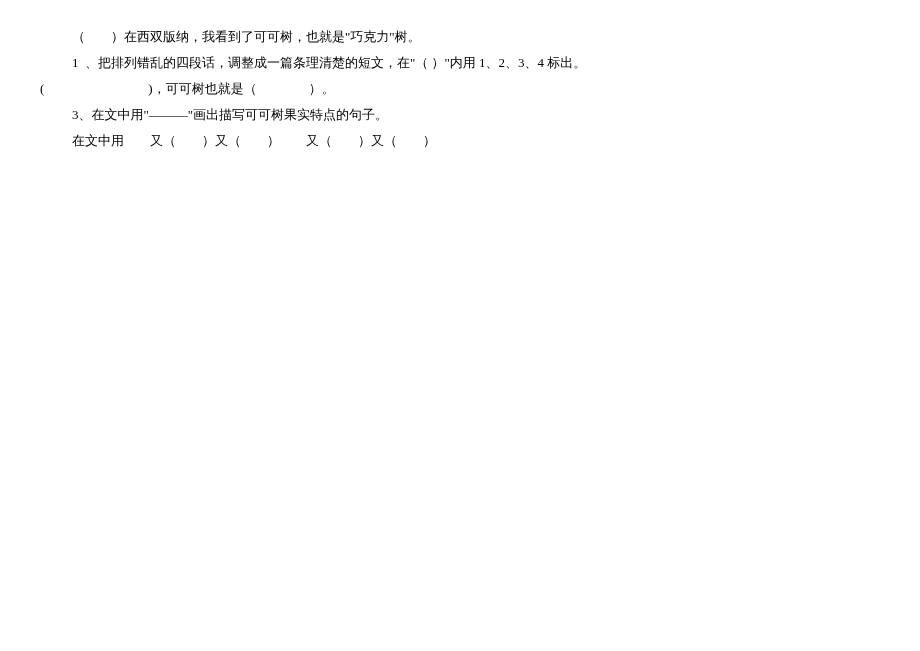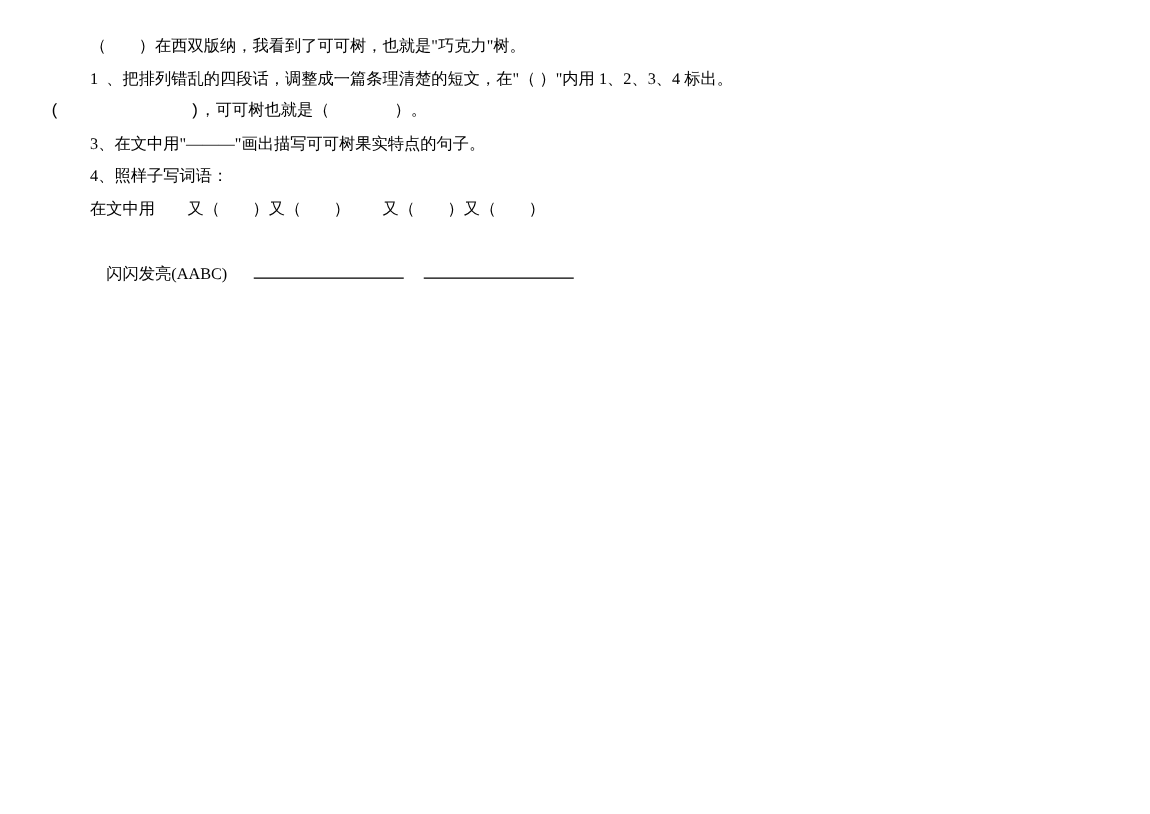--- a/index.html
+++ b/index.html
@@ -21,39 +21,35 @@
       letter-spacing: 0px;
     }
     .ul {
       display: inline-block;
       border-bottom: 1px solid #000;
       height: 1em;
       vertical-align: baseline;
       margin: 0 8px;
     }
     .indent1 { padding-left: 32px; }
-    .indent0 { padding-left: 0px; font-family: Liberation Mono, monospace; }
+    .indent0 { padding-left: 0px; }
     .first-indent { padding-left: 32px; }
   </style>
 </head>
 <body>
 
 <div class="page">
 
   <div class="line first-indent">（　　）在西双版纳，我看到了可可树，也就是"巧克力"树。</div>
 
   <div class="line indent1">1  、把排列错乱的四段话，调整成一篇条理清楚的短文，在"（ ）"内用 1、2、3、4 标出。</div>
 
 
   <div class="line indent0">(　　　　　　　　)，可可树也就是（　　　　）。</div>
 
   <div class="line indent1">3、在文中用"———"画出描写可可树果实特点的句子。</div>
 
-  <div class="line indent1">4、照样子写词语：</div>
 
   <div class="line indent1">在文中用　　又（　　）又（　　）　　又（　　）又（　　）</div>
 
 
-  <div class="line indent1">
-    <span>闪闪发亮(AABC)　</span><span class="ul" style="width:120px"></span><span class="ul" style="width:120px"></span>
-  </div>
 
 </div>
 
 </body></html>

